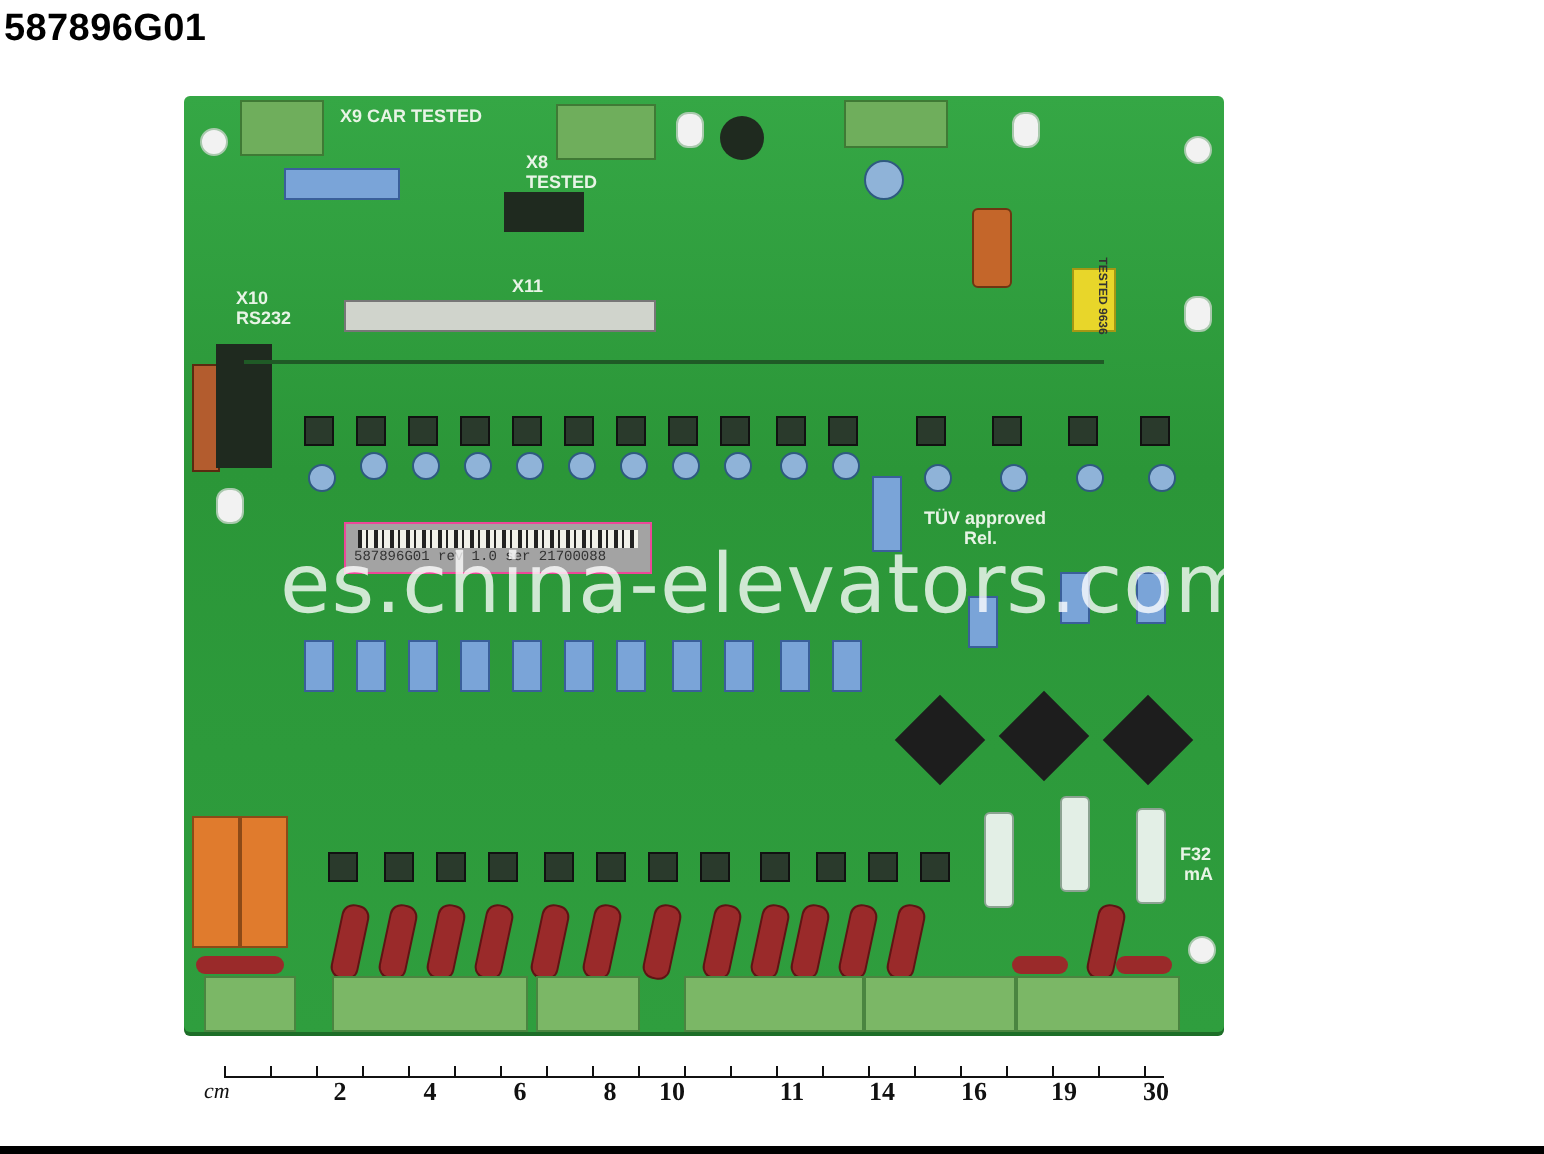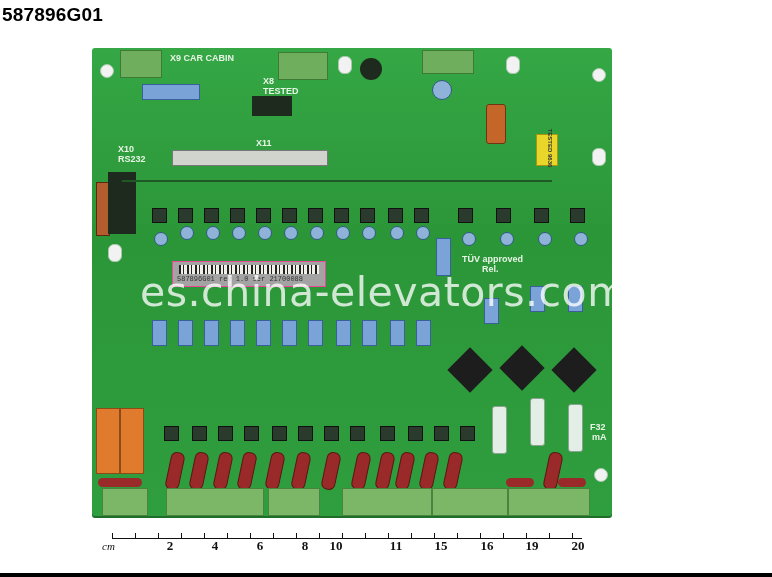--- a/index.html
+++ b/index.html
@@ -38,21 +38,21 @@
 </head>
 <body>
 
 <div class="title">587896G01</div>
 
 <div class="board">
 
   <div class="conn" style="left:28px;top:2px;width:40px;height:26px;"></div>
   <div class="conn" style="left:186px;top:4px;width:48px;height:26px;"></div>
   <div class="conn" style="left:330px;top:2px;width:50px;height:22px;"></div>
-  <div class="silk" style="left:78px;top:5px;">X9 CAR CABIN</div>
+  <div class="silk" style="left:78px;top:5px;">X9 CAR TESTED</div>
   <div class="silk" style="left:171px;top:28px;">X8</div>
   <div class="silk" style="left:171px;top:38px;">TESTED</div>
   <div class="bluecomp" style="left:50px;top:36px;width:56px;height:14px;"></div>
   <div class="rect-black" style="left:160px;top:48px;width:40px;height:20px;"></div>
   <div class="rect-black" style="left:268px;top:10px;width:22px;height:22px;border-radius:50%;"></div>
   <div class="hole" style="left:8px;top:16px;"></div>
   <div class="hole" style="left:246px;top:8px;border-radius:6px;height:16px;"></div>
   <div class="hole" style="left:414px;top:8px;border-radius:6px;height:16px;"></div>
   <div class="hole" style="left:500px;top:20px;"></div>
   <div class="hole" style="left:500px;top:100px;border-radius:6px;height:16px;"></div>
@@ -205,19 +205,19 @@
   <div class="tick" style="left:426px"></div>
   <div class="tick" style="left:449px"></div>
   <div class="tick" style="left:472px"></div>
   <div class="cm">cm</div>
   <div class="rlabel" style="left:70px">2</div>
   <div class="rlabel" style="left:115px">4</div>
   <div class="rlabel" style="left:160px">6</div>
   <div class="rlabel" style="left:205px">8</div>
   <div class="rlabel" style="left:236px">10</div>
   <div class="rlabel" style="left:296px">11</div>
-  <div class="rlabel" style="left:341px">15</div>
+  <div class="rlabel" style="left:341px">14</div>
   <div class="rlabel" style="left:387px">16</div>
   <div class="rlabel" style="left:432px">19</div>
-  <div class="rlabel" style="left:478px">20</div>
+  <div class="rlabel" style="left:478px">30</div>
 </div>
 
 <div class="bottom-bar"></div>
 
 </body></html>

